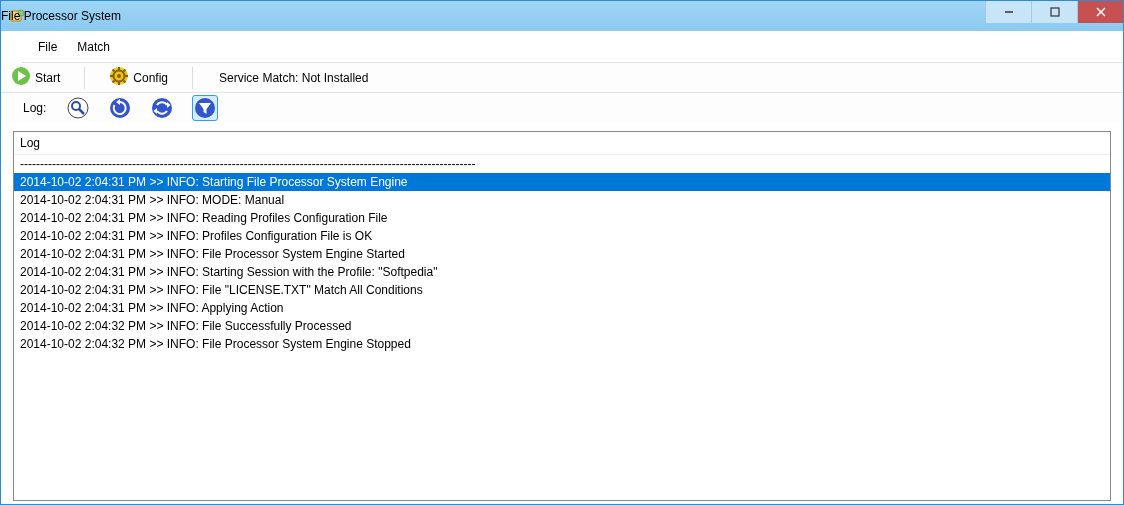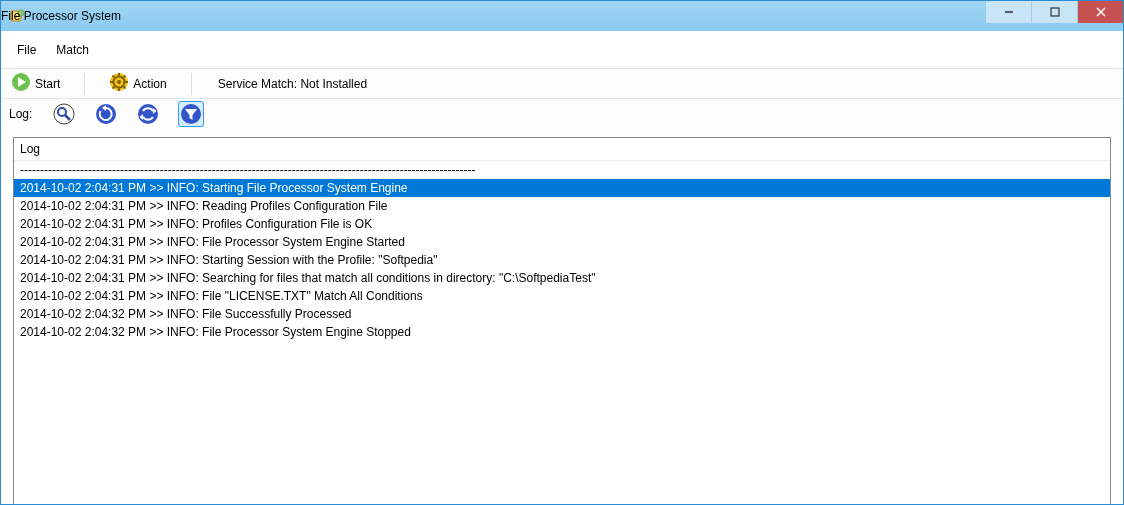--- a/index.html
+++ b/index.html
@@ -41,26 +41,27 @@
   }
   .win-btn {
     width: 46px; height: 22px;
     display: flex; align-items: center; justify-content: center;
     background: #c8e4f7;
     border-left: 1px solid #a8c8e0;
   }
   .win-btn.close { background: #c75050; }
   .win-btn svg { display: block; }
   .menubar {
-    height: 38px;
+    height: 32px;
     background: #fff;
     border-bottom: 1px solid #e0e0e0;
     display: flex;
     align-items: center;
     padding: 0 6px;
+    margin-left: 21px;
   }
   .menubar .menu-item {
     padding: 2px 10px;
     cursor: default;
   }
   .toolbar {
     height: 30px;
     background: #fdfdfd;
     border-bottom: 1px solid #e4e4e4;
     display: flex;
@@ -82,21 +83,21 @@
     margin: 0 4px;
   }
   .service-status {
     padding: 2px 8px;
   }
   .logbar {
     height: 30px;
     background: #fdfdfd;
     display: flex;
     align-items: center;
-    padding: 0 8px;
+    padding: 0 22px;
     gap: 18px;
   }
   .logbar .label { margin-right: 2px; }
   .round-btn {
     width: 24px; height: 24px;
     border-radius: 50%;
     display: flex; align-items: center; justify-content: center;
     cursor: default;
   }
   .round-btn.selected {
@@ -197,21 +198,21 @@
           <line x1="1" y1="10" x2="4" y2="10"></line>
             <line x1="16" y1="10" x2="19" y2="10"></line>
           <line x1="3.5" y1="3.5" x2="5.5" y2="5.5"></line>
             <line x1="14.5" y1="14.5" x2="16.5" y2="16.5"></line>
           <line x1="16.5" y1="3.5" x2="14.5" y2="5.5"></line>
             <line x1="5.5" y1="14.5" x2="3.5" y2="16.5"></line>
         </g>
         <circle cx="10" cy="10" r="2" fill="#836200"></circle>
       </svg>
     </span>
-    <span>Action</span>
+    <span>Config</span>
   </div>
   <div class="tb-sep"></div>
   <div class="service-status">Service Match: Not Installed</div>
 </div>
 
 <div class="logbar">
   <span class="label">Log:</span>
 
   <div class="round-btn">
     <svg width="22" height="22" viewBox="0 0 22 22">
@@ -246,23 +247,24 @@
     </svg>
   </div>
 </div>
 
 <div class="content">
   <div class="log-panel">
     <div class="log-header">Log</div>
     <div class="log-list" id="log-list">
         <div class="log-row sep-row">------------------------------------------------------------------------------------------------------------------</div>
         <div class="log-row selected">2014-10-02 2:04:31 PM &gt;&gt; INFO: Starting File Processor System Engine</div>
+        <div class="log-row">2014-10-02 2:04:31 PM &gt;&gt; INFO: MODE: Manual</div>
         <div class="log-row">2014-10-02 2:04:31 PM &gt;&gt; INFO: Reading Profiles Configuration File</div>
         <div class="log-row">2014-10-02 2:04:31 PM &gt;&gt; INFO: Profiles Configuration File is OK</div>
         <div class="log-row">2014-10-02 2:04:31 PM &gt;&gt; INFO: File Processor System Engine Started</div>
         <div class="log-row">2014-10-02 2:04:31 PM &gt;&gt; INFO: Starting Session with the Profile: "Softpedia"</div>
-        <div class="log-row">2014-10-02 2:04:31 PM &gt;&gt; INFO: Searching for files that match all conditions in directory: "C:\SoftpediaTest"</div>
         <div class="log-row">2014-10-02 2:04:31 PM &gt;&gt; INFO: File "LICENSE.TXT" Match All Conditions</div>
+        <div class="log-row">2014-10-02 2:04:31 PM &gt;&gt; INFO: Applying Action</div>
         <div class="log-row">2014-10-02 2:04:32 PM &gt;&gt; INFO: File Successfully Processed</div>
         <div class="log-row">2014-10-02 2:04:32 PM &gt;&gt; INFO: File Processor System Engine Stopped</div>
       </div>
   </div>
 </div>
 
 </body></html>

